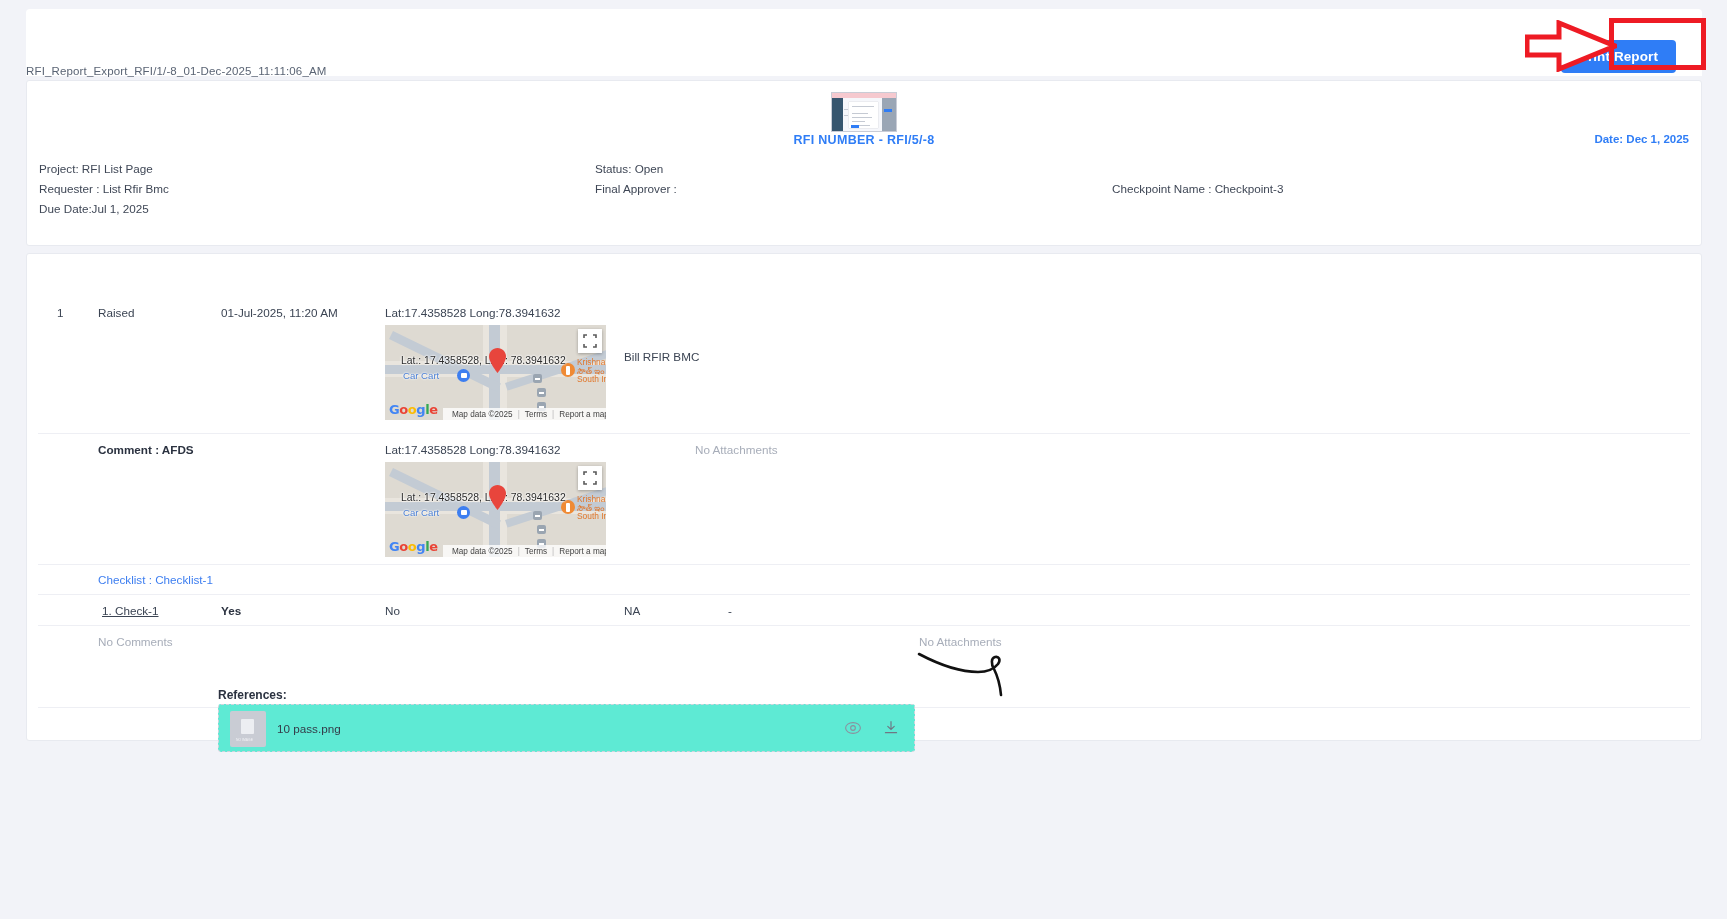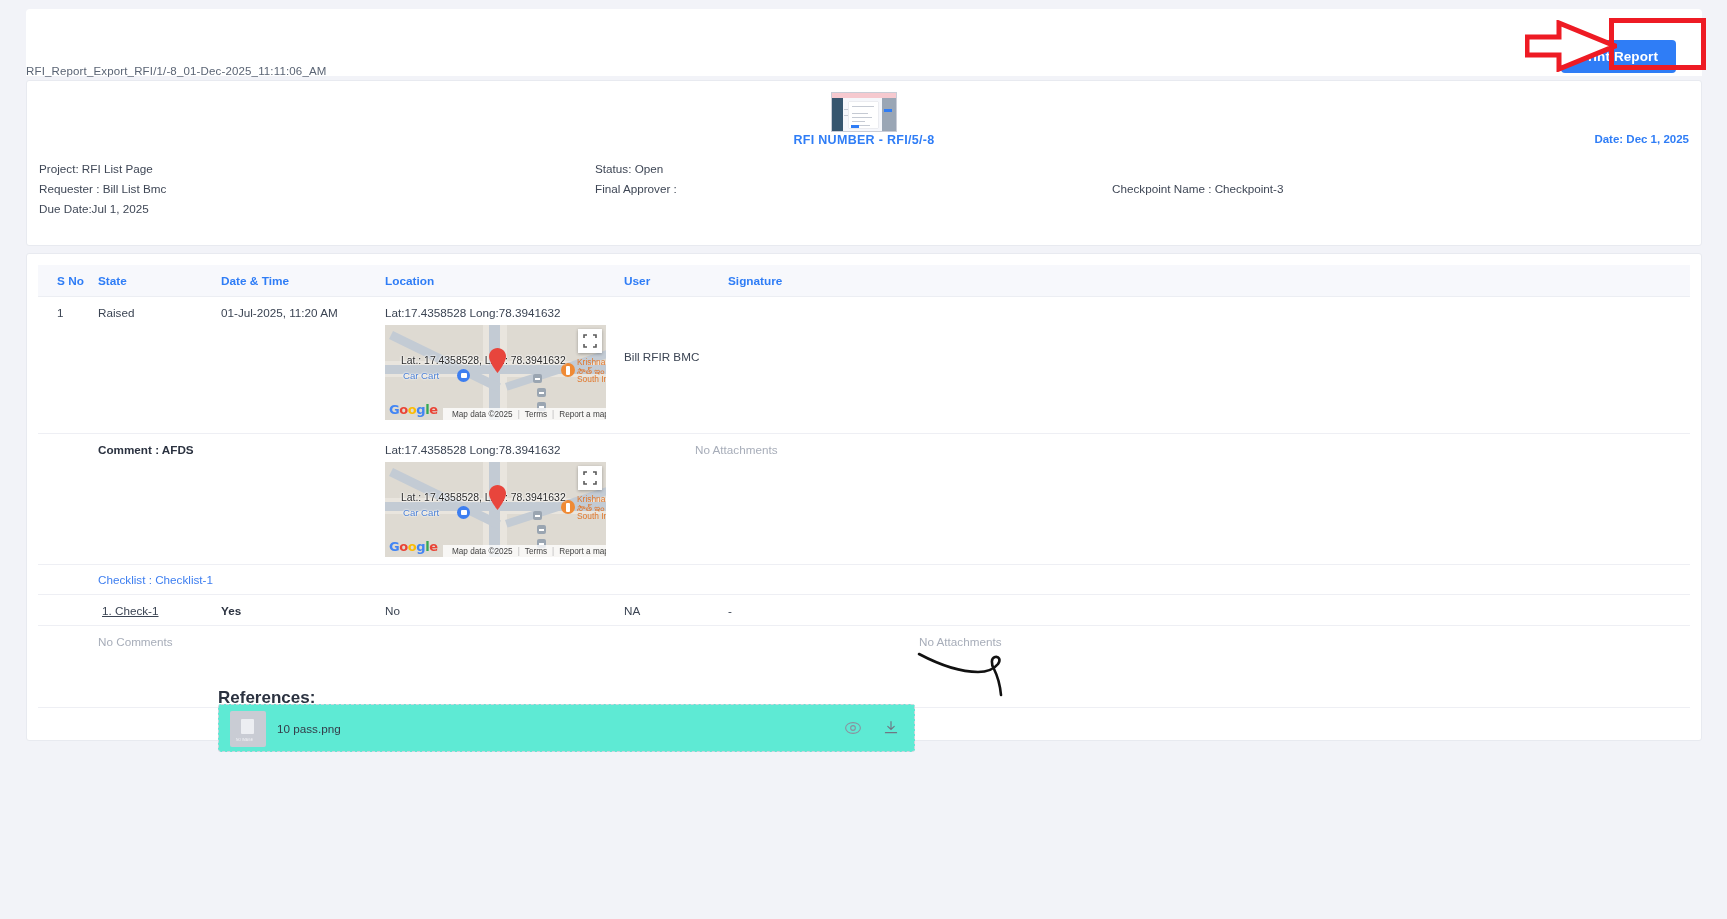--- a/index.html
+++ b/index.html
@@ -325,21 +325,21 @@
   .signature {
     position: absolute;
     left: 878px; top: 345px;
     width: 120px; height: 55px;
   }
 
   
   .ref-label {
     position: absolute;
     left: 218px; top: 688px;
-    font-size: 17px;
+    font-size: 12px;
     font-weight: bold;
     color: #2b3240;
   }
   .ref-box {
     position: absolute;
     left: 218px; top: 704px;
     width: 697px; height: 48px;
     border: 1px dashed #cfd3dc;
     border-radius: 3px;
     background: #5eead4;
@@ -416,39 +416,31 @@
         <div class="t-line" style="left:12px; top:22px; width:4px;"></div>
         <div class="t-blue" style="left:52px; top:16px;"></div>
         <div class="t-blue" style="left:19px; bottom:3px; background:#2f7df6;"></div>
       </div>
     </div>
 
     <div class="rfi-number">RFI NUMBER - RFI/5/-8</div>
     <div class="header-date">Date: Dec 1, 2025</div>
 
     <div class="meta m-col1 r1">Project: RFI List Page</div>
-    <div class="meta m-col1 r2">Requester : Bill List Bmc</div>
+    <div class="meta m-col1 r2">Requester : List Rfir Bmc</div>
     <div class="meta m-col1 r3">Due Date:Jul 1, 2025</div>
 
     <div class="meta m-col2 r1">Status: Open</div>
     <div class="meta m-col2 r2">Final Approver :</div>
 
     <div class="meta m-col3 r2">Checkpoint Name : Checkpoint-3</div>
   </div>
 
   <div class="table-card">
 
-    <div class="thead">
-      <div class="th c-sno">S No</div>
-      <div class="th c-state">State</div>
-      <div class="th c-dt">Date &amp; Time</div>
-      <div class="th c-loc">Location</div>
-      <div class="th c-user">User</div>
-      <div class="th c-sig">Signature</div>
-    </div>
 
     <div class="trow row1">
       <div class="cell" style="left:19px; top:9px;">1</div>
       <div class="cell" style="left:60px; top:9px;">Raised</div>
       <div class="cell" style="left:183px; top:9px;">01-Jul-2025, 11:20 AM</div>
       <div class="cell" style="left:347px; top:9px;">Lat:17.4358528 Long:78.3941632</div>
       <div class="cell" style="left:586px; top:9px;margin-top:44px;">Bill RFIR BMC</div>
 
       <div class="map" style="left:347px; top:28px;">
         <div class="block b3"></div>

